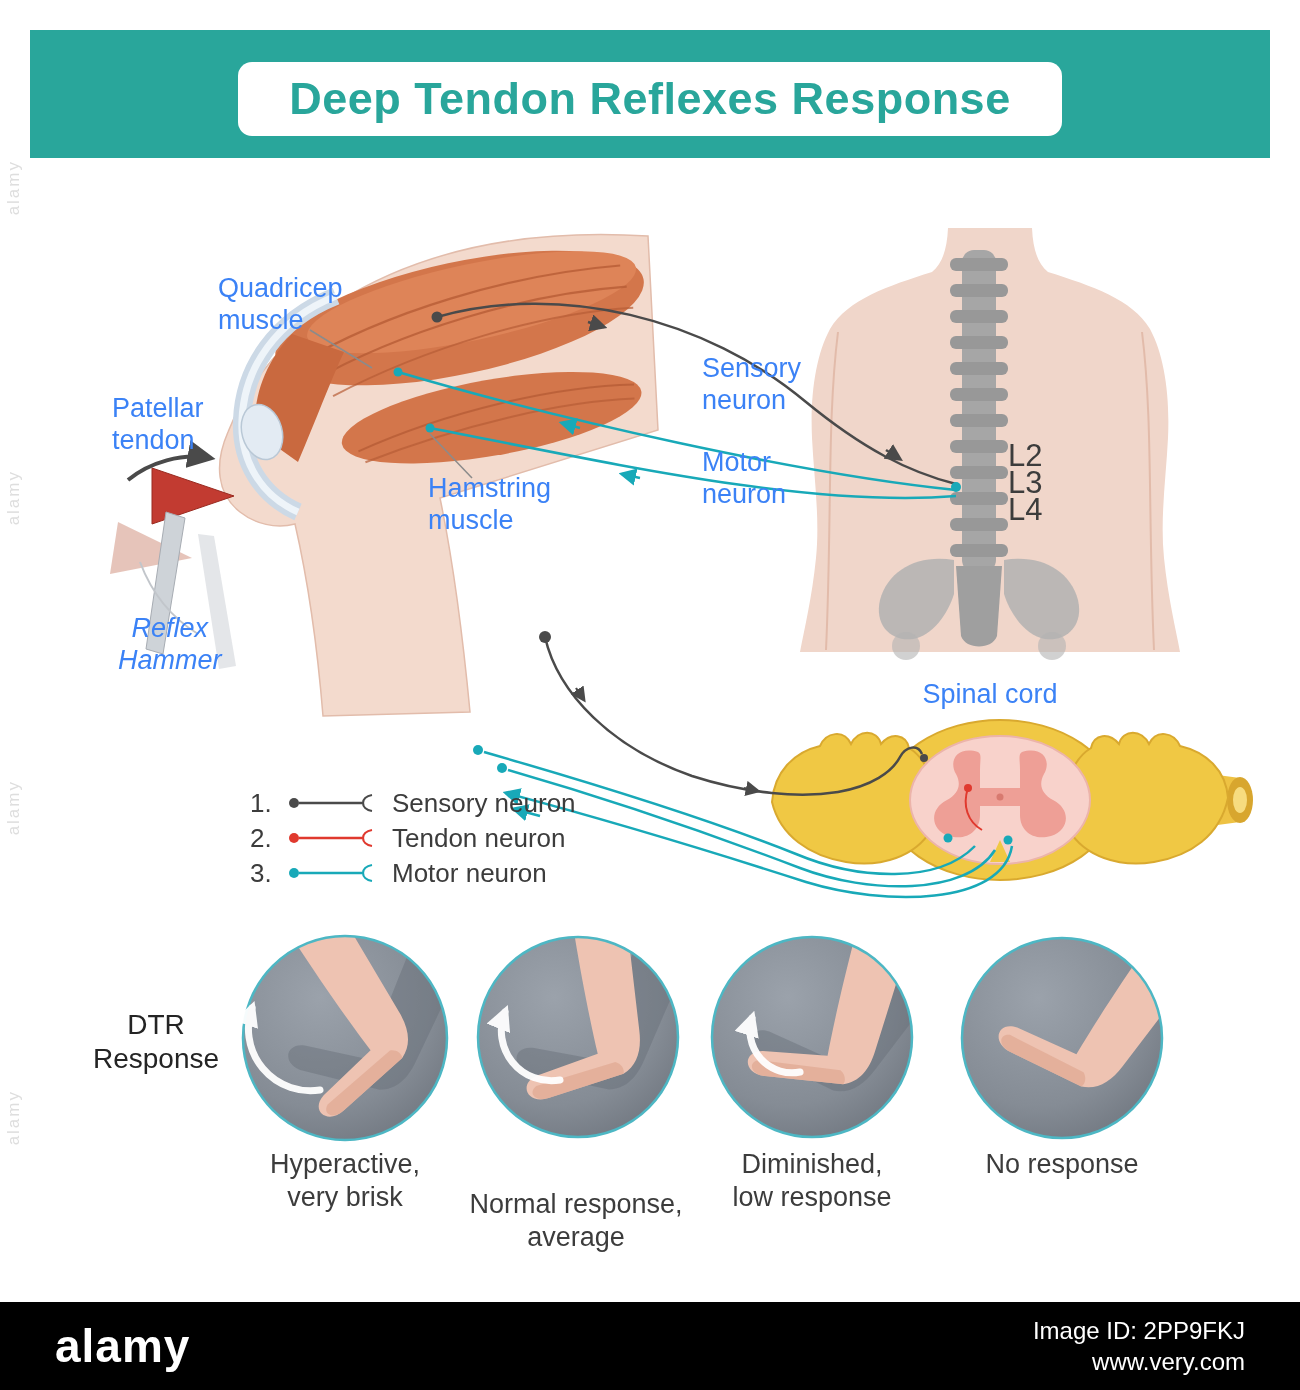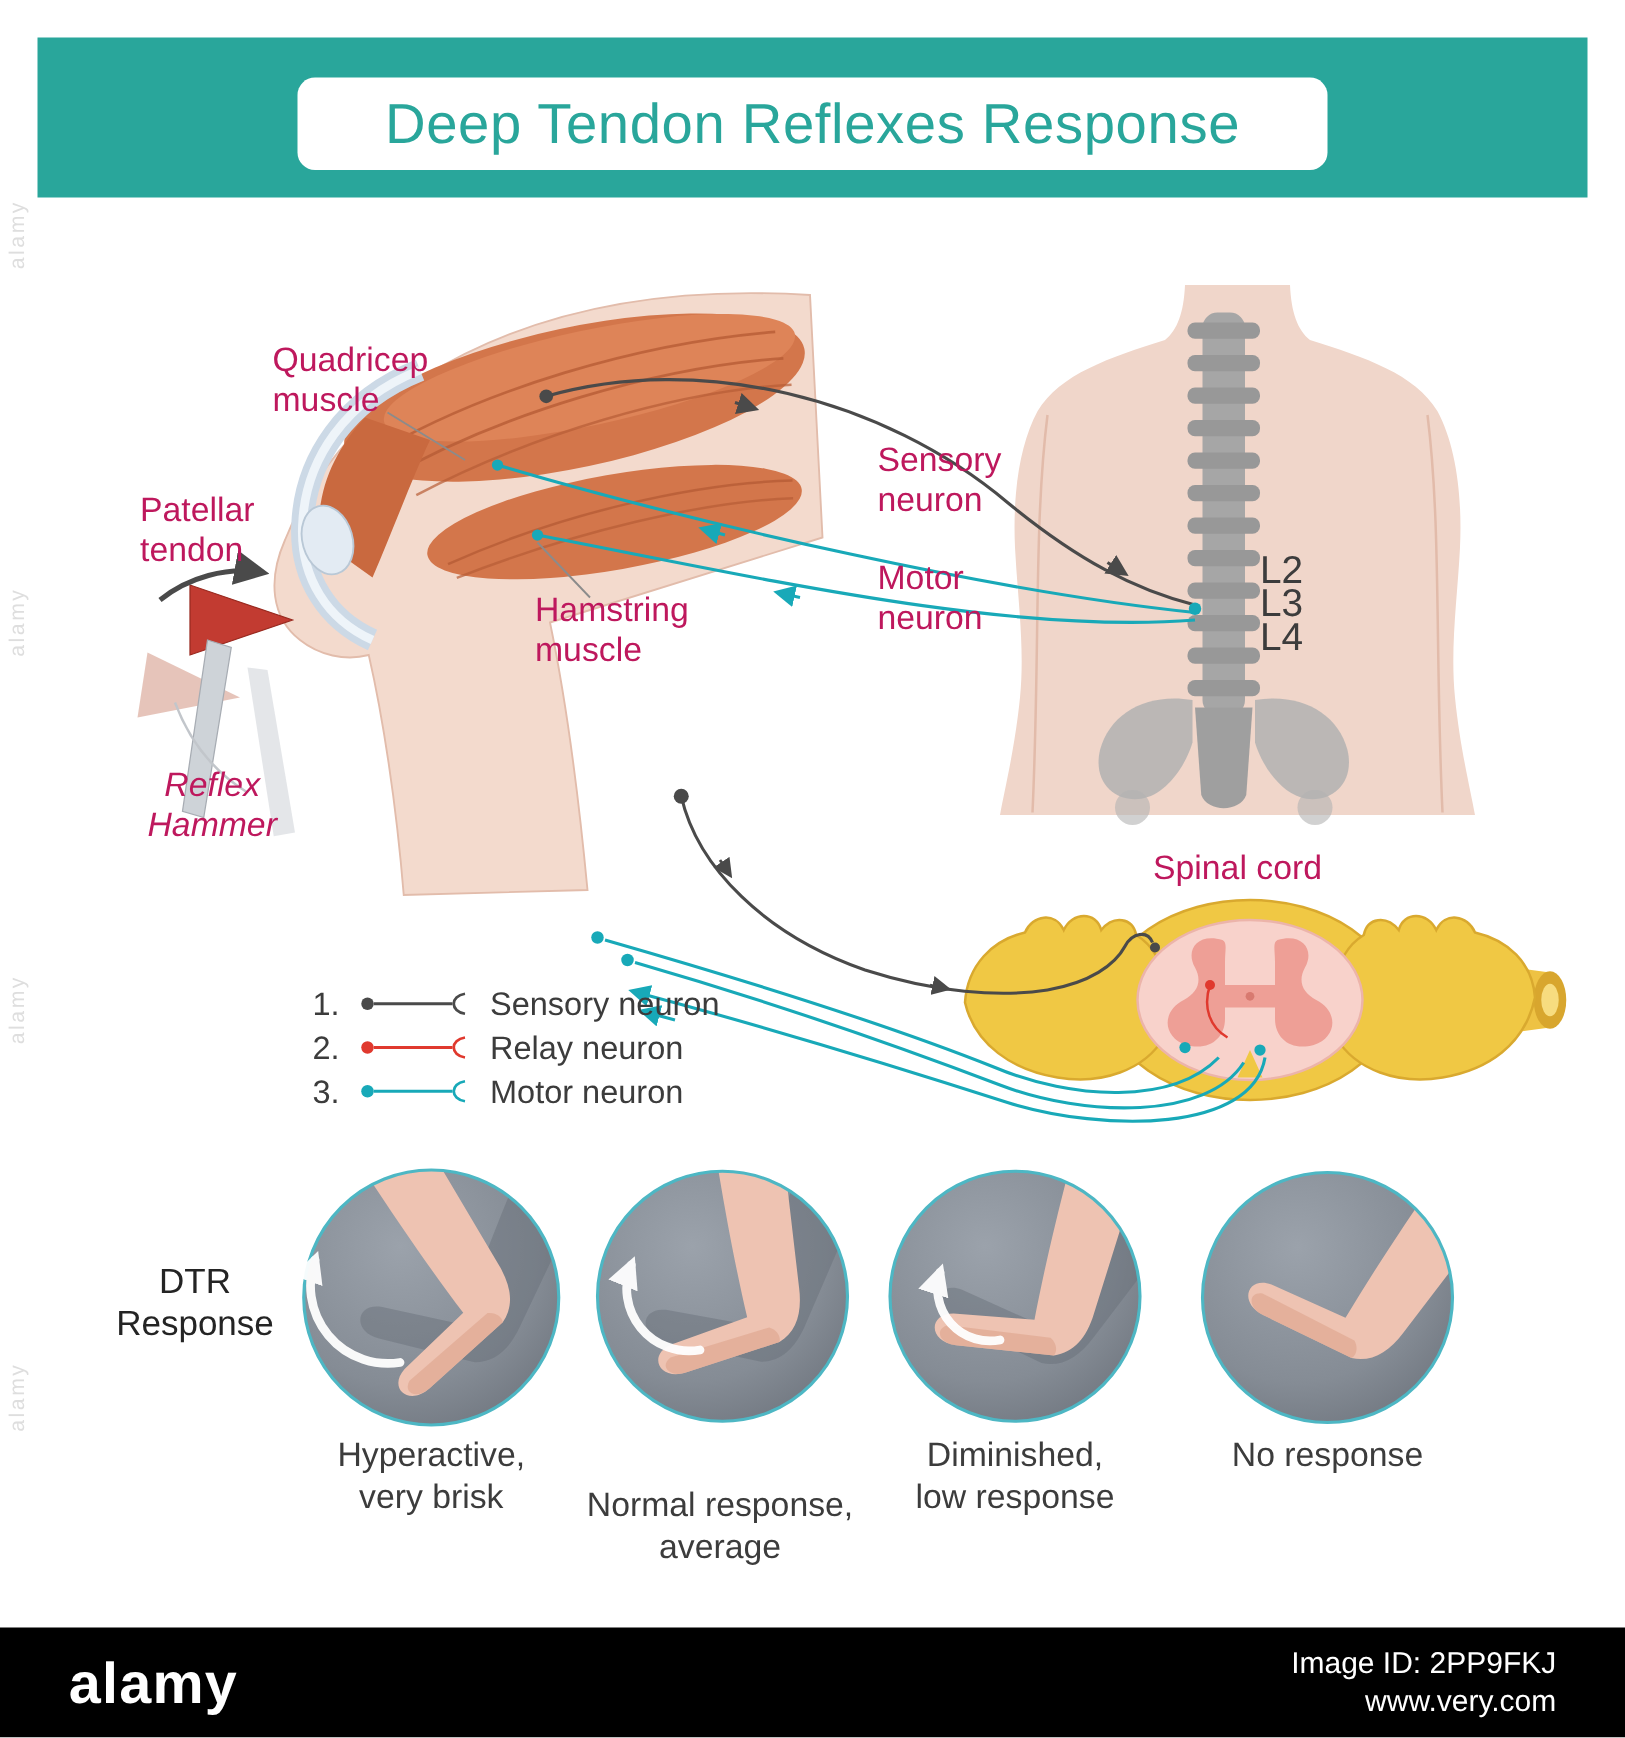--- a/index.html
+++ b/index.html
@@ -11,25 +11,25 @@
   .header-band{
     position:absolute;left:30px;top:30px;width:1240px;height:128px;
     background:#29a69b;
   }
   .header-pill{
     position:absolute;left:208px;top:32px;width:824px;height:74px;
     background:#ffffff;border-radius:14px;
     display:flex;align-items:center;justify-content:center;
   }
   .title{
-    margin:0;font-size:45px;font-weight:400;color:#29a69b;letter-spacing:0.5px;
+    margin:0;font-size:45px;font-weight:700;color:#29a69b;letter-spacing:0.5px;
   }
   
   .label{
-    position:absolute;font-size:27px;line-height:32px;color:#be185d;
+    position:absolute;font-size:27px;line-height:32px;color:#3b82f6;
     white-space:pre-line;
   }
   .label.italic{font-style:italic;text-align:center;}
   .label.center{text-align:center;}
   .vert-labels{
     position:absolute;font-size:31px;line-height:27px;color:#3c3c3c;
   }
   
   .legend{
     position:absolute;left:250px;top:790px;display:flex;flex-direction:column;gap:9px;
@@ -281,21 +281,21 @@
     </svg>
     <span class="legend-label">Sensory neuron</span>
   </div>
   <div class="legend-row">
     <span class="legend-num">2.</span>
     <svg class="legend-glyph" width="92" height="22" viewBox="0 0 92 22">
       <circle cx="8" cy="11" r="5" fill="#e0392e"></circle>
       <line x1="13" y1="11" x2="76" y2="11" stroke="#e0392e" stroke-width="2.5"></line>
       <path d="M 86 3 C 74 5 74 17 86 19" stroke="#e0392e" stroke-width="2.2" fill="none"></path>
     </svg>
-    <span class="legend-label">Relay neuron</span>
+    <span class="legend-label">Tendon neuron</span>
   </div>
   <div class="legend-row">
     <span class="legend-num">3.</span>
     <svg class="legend-glyph" width="92" height="22" viewBox="0 0 92 22">
       <circle cx="8" cy="11" r="5" fill="#18a9b8"></circle>
       <line x1="13" y1="11" x2="76" y2="11" stroke="#18a9b8" stroke-width="2.5"></line>
       <path d="M 86 3 C 74 5 74 17 86 19" stroke="#18a9b8" stroke-width="2.2" fill="none"></path>
     </svg>
     <span class="legend-label">Motor neuron</span>
   </div>

